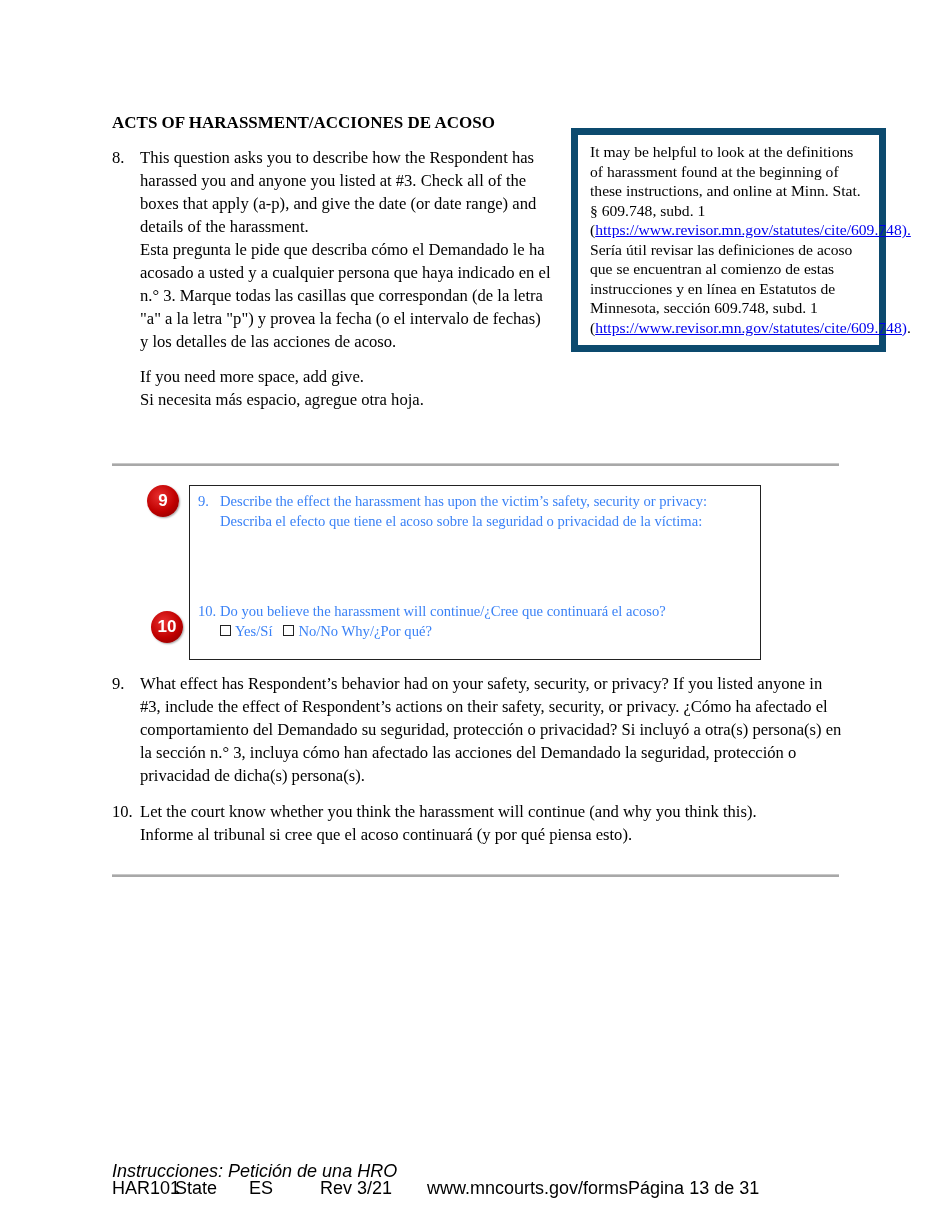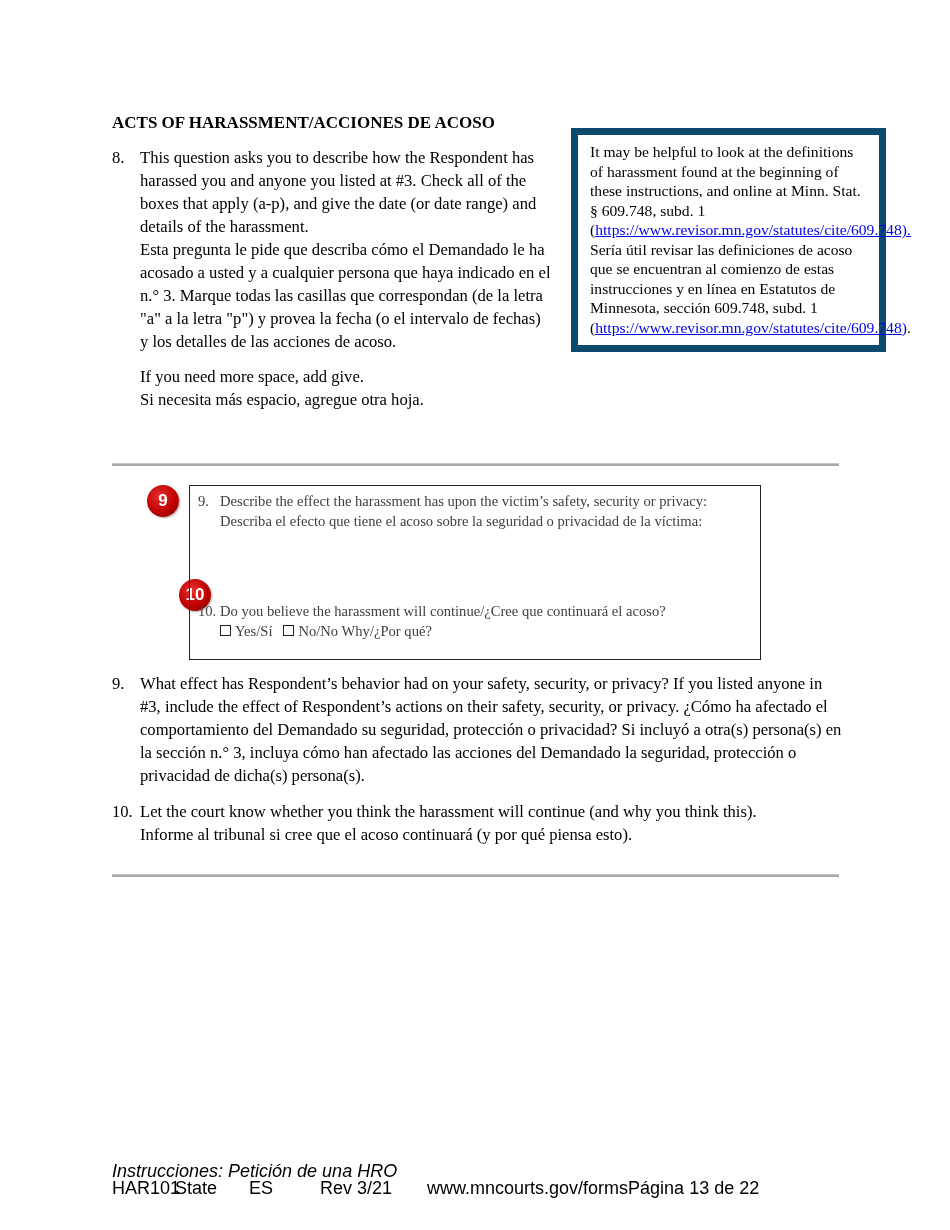--- a/index.html
+++ b/index.html
@@ -9,21 +9,21 @@
   .heading { left: 112px; top: 113px; font-weight: bold; font-size: 17px; letter-spacing: 0px; }
   .q8 { left: 112px; top: 146px; width: 440px; font-size: 16.6px; line-height: 23px; }
   .num { position: absolute; left: 0; }
   .qbody { margin-left: 28px; }
   .q8 .gap { height: 12px; }
   .sidebox { left: 571px; top: 128px; width: 277px; border: 7px solid #0c4a6e;
              padding: 7px 12px 8px 12px; font-size: 15.6px; line-height: 19.5px; }
   .sidebox a { color: #1a0dab; color: #0000ee; text-decoration: underline; }
   .rule { left: 112px; width: 727px; height: 2px; background: #a8a8a8; border-top: 1px solid #c8c8c8; }
   .formbox { left: 189px; top: 485px; width: 570px; height: 173px; border: 1.5px solid #222;
-             font-size: 14.6px; line-height: 20px; color: #404040; }
+             font-size: 14.6px; line-height: 20px; color: #3b82f6; }
   .formbox .f9 { position: absolute; left: 8px; top: 5px; }
   .formbox .f10 { position: absolute; left: 8px; top: 115px; }
   .formbox .n { display: inline-block; width: 22px; }
   .formbox .ind { padding-left: 22px; }
   .chk { display: inline-block; width: 9px; height: 9px; border: 1.2px solid #222; margin-right: 4px; vertical-align: 0px; }
   .badge { width: 32px; height: 32px; border-radius: 50%;
            background: radial-gradient(circle at 40% 35%, #e83030 0%, #c00000 55%, #7a0000 100%);
            color: #fff; font-family: "Liberation Sans", sans-serif; font-weight: bold;
            font-size: 17px; line-height: 32px; text-align: center;
            box-shadow: 1px 1px 2px rgba(0,0,0,0.35); }
@@ -54,21 +54,21 @@
     <span>It may be helpful to look at the definitions of harassment found at the beginning of these instructions, and online at Minn. Stat. § 609.748, subd. 1 (</span><a href="#">https://www.revisor.mn.gov/statutes/cite/609.748).</a>
   </div>
   <div>
     <span>Sería útil revisar las definiciones de acoso que se encuentran al comienzo de estas instrucciones y en línea en Estatutos de Minnesota, sección 609.748, subd. 1 (</span><a href="#">https://www.revisor.mn.gov/statutes/cite/609.748)</a><span>.</span>
   </div>
 </div>
 
 <div class="abs rule" style="top:463px;"></div>
 
 <div class="abs badge" style="left:147px; top:485px;">9</div>
-<div class="abs badge" style="left:151px; top:579px;margin-left:28px;">10</div>
+<div class="abs badge" style="left:151px; top:611px;">10</div>
 
 <div class="abs formbox">
   <div class="f9">
     <div><span class="n">9.</span><span>Describe the effect the harassment has upon the victim’s safety, security or privacy:</span></div>
     <div class="ind">Describa el efecto que tiene el acoso sobre la seguridad o privacidad de la víctima:</div>
   </div>
   <div class="f10">
     <div><span class="n">10.</span><span>Do you believe the harassment will continue/¿Cree que continuará el acoso?</span></div>
     <div class="ind">
       <span class="chk"></span><span>Yes/Sí</span>&nbsp;&nbsp;
@@ -96,15 +96,15 @@
 <div class="abs rule" style="top:874px;"></div>
 
 <div class="abs footer">
   <div class="title">Instrucciones: Petición de una HRO</div>
   <div class="row">
     <span style="width:58px;">HAR101</span>
     <span style="width:69px;">State</span>
     <span style="width:66px;">ES</span>
     <span style="width:102px;">Rev 3/21</span>
     <span style="width:196px;text-align:right;">www.mncourts.gov/forms</span>
-    <span>Página 13 de 22</span>
+    <span>Página 13 de 31</span>
   </div>
 </div>
 
 </body></html>

